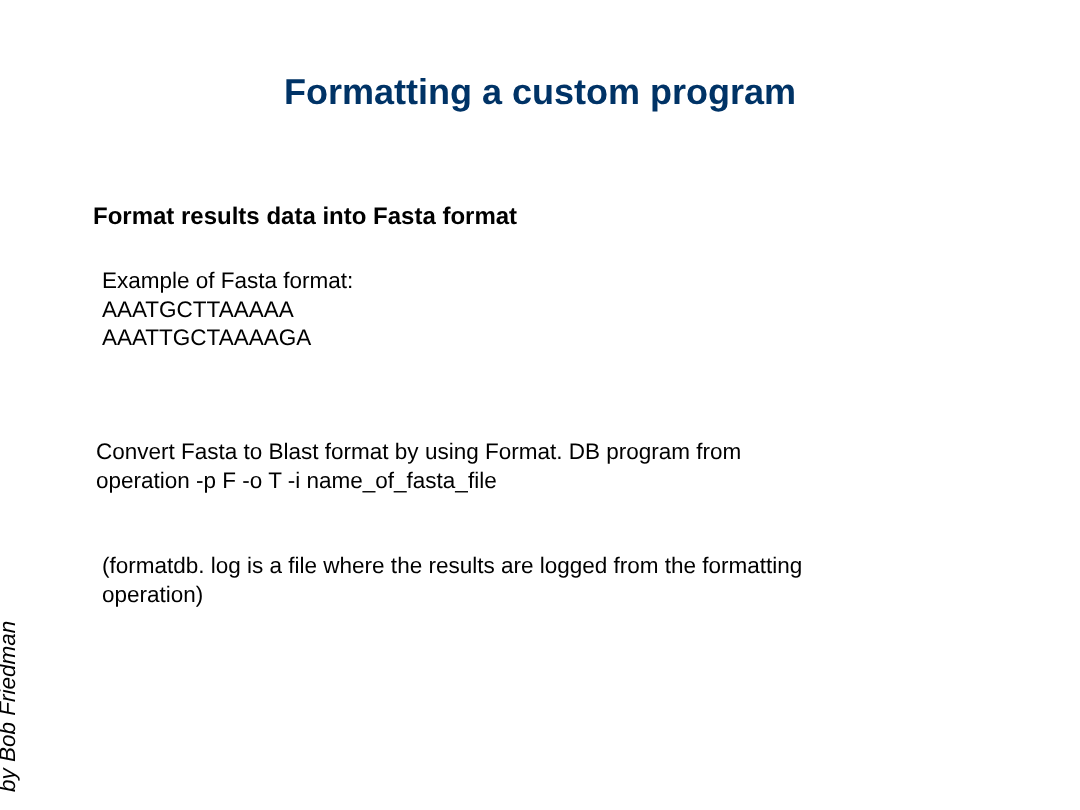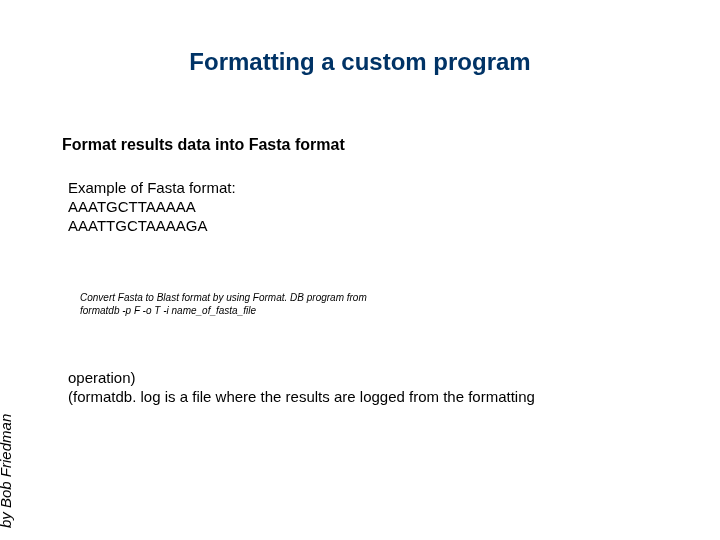--- a/index.html
+++ b/index.html
@@ -41,26 +41,25 @@
     top: 178px;
     left: 68px;
     right: 60px;
     font-size: 15px;
     line-height: 1.28;
     color: #000000;
   }
   .block-convert {
     position: absolute;
     top: 292px;
-    left: 80px;
+    left: 64px;
     right: 60px;
-    font-size: 10px;
+    font-size: 15px;
     line-height: 1.28;
     color: #000000;
-    font-style: italic;
   }
   .block-log {
     position: absolute;
     top: 368px;
     left: 68px;
     right: 60px;
     font-size: 15px;
     line-height: 1.28;
     color: #000000;
   }
@@ -87,23 +86,23 @@
   <div class="subheading">Format results data into Fasta format</div>
 
   <div class="block-example">
     <span class="line">Example of Fasta format:</span>
     <span class="line">AAATGCTTAAAAA</span>
     <span class="line">AAATTGCTAAAAGA</span>
   </div>
 
   <div class="block-convert">
     <span class="line">Convert Fasta to Blast format by using Format. DB program from</span>
-    <span class="line">formatdb -p F -o T -i name_of_fasta_file</span>
+    <span class="line">operation -p F -o T -i name_of_fasta_file</span>
   </div>
 
   <div class="block-log">
+    <span class="line">(formatdb. log is a file where the results are logged from the formatting</span>
     <span class="line">operation)</span>
-    <span class="line">(formatdb. log is a file where the results are logged from the formatting</span>
   </div>
 
   <div class="byline">by Bob Friedman</div>
 
 </div>
 
 </body></html>

